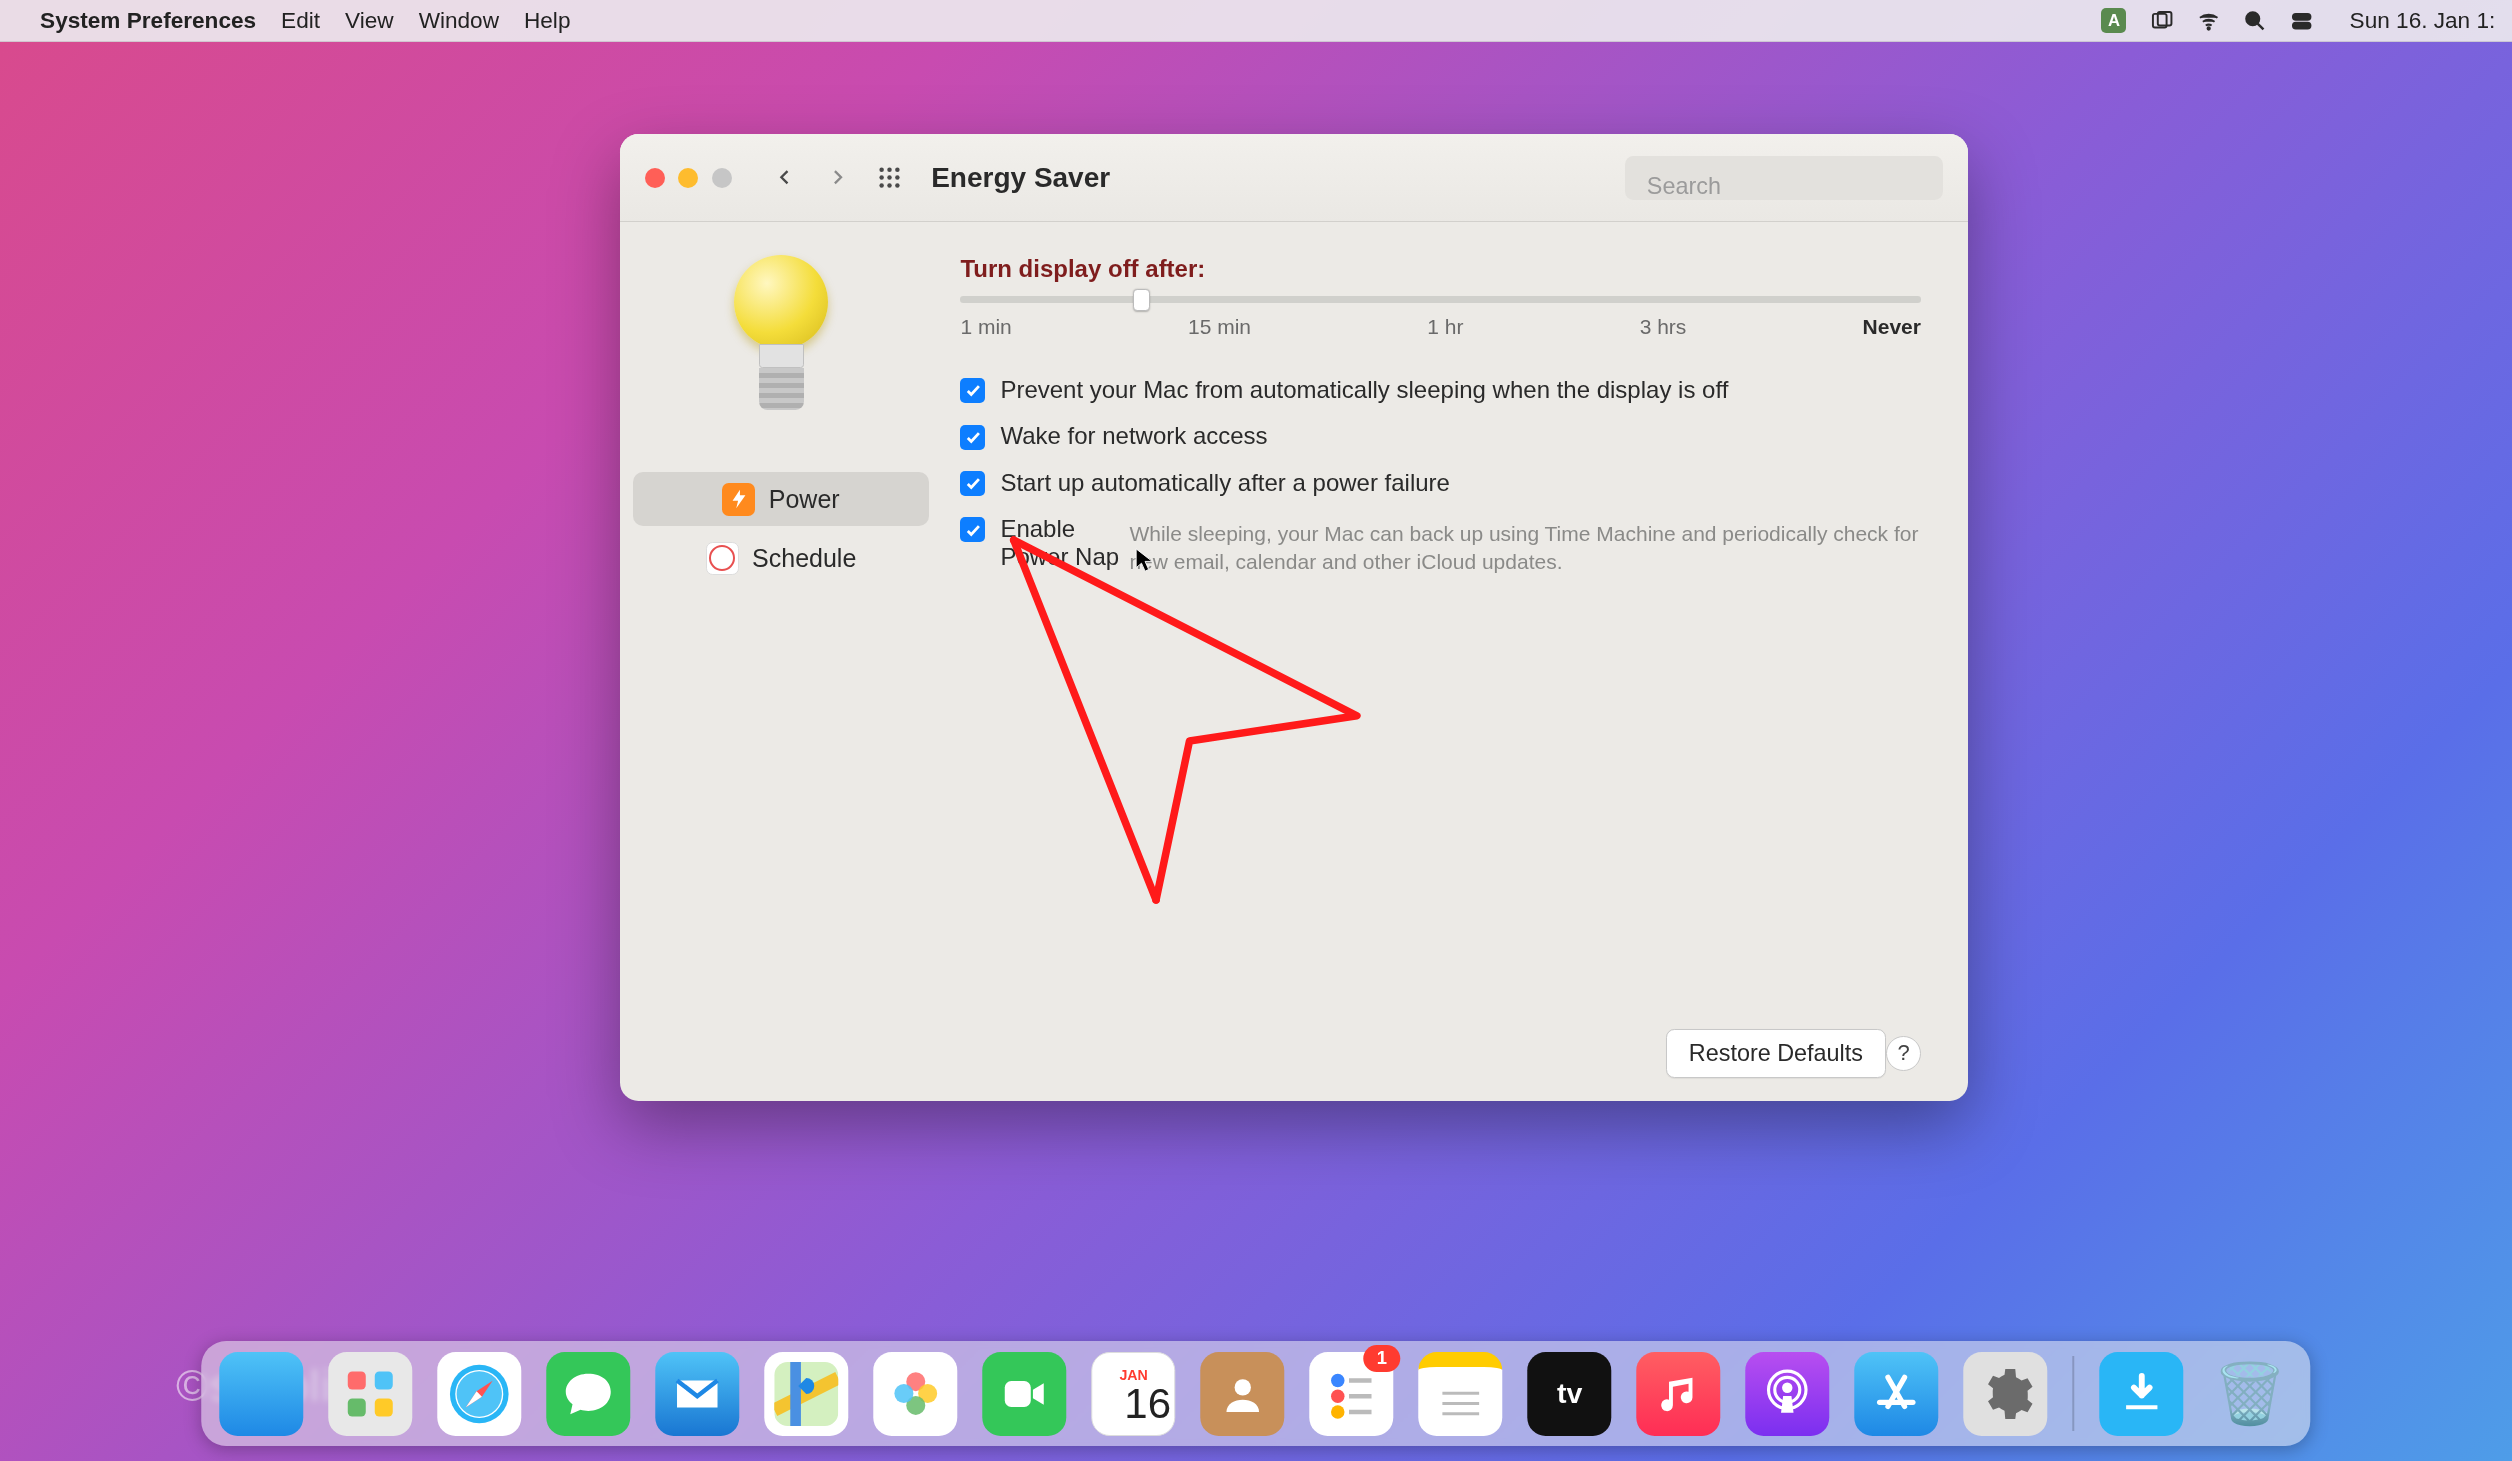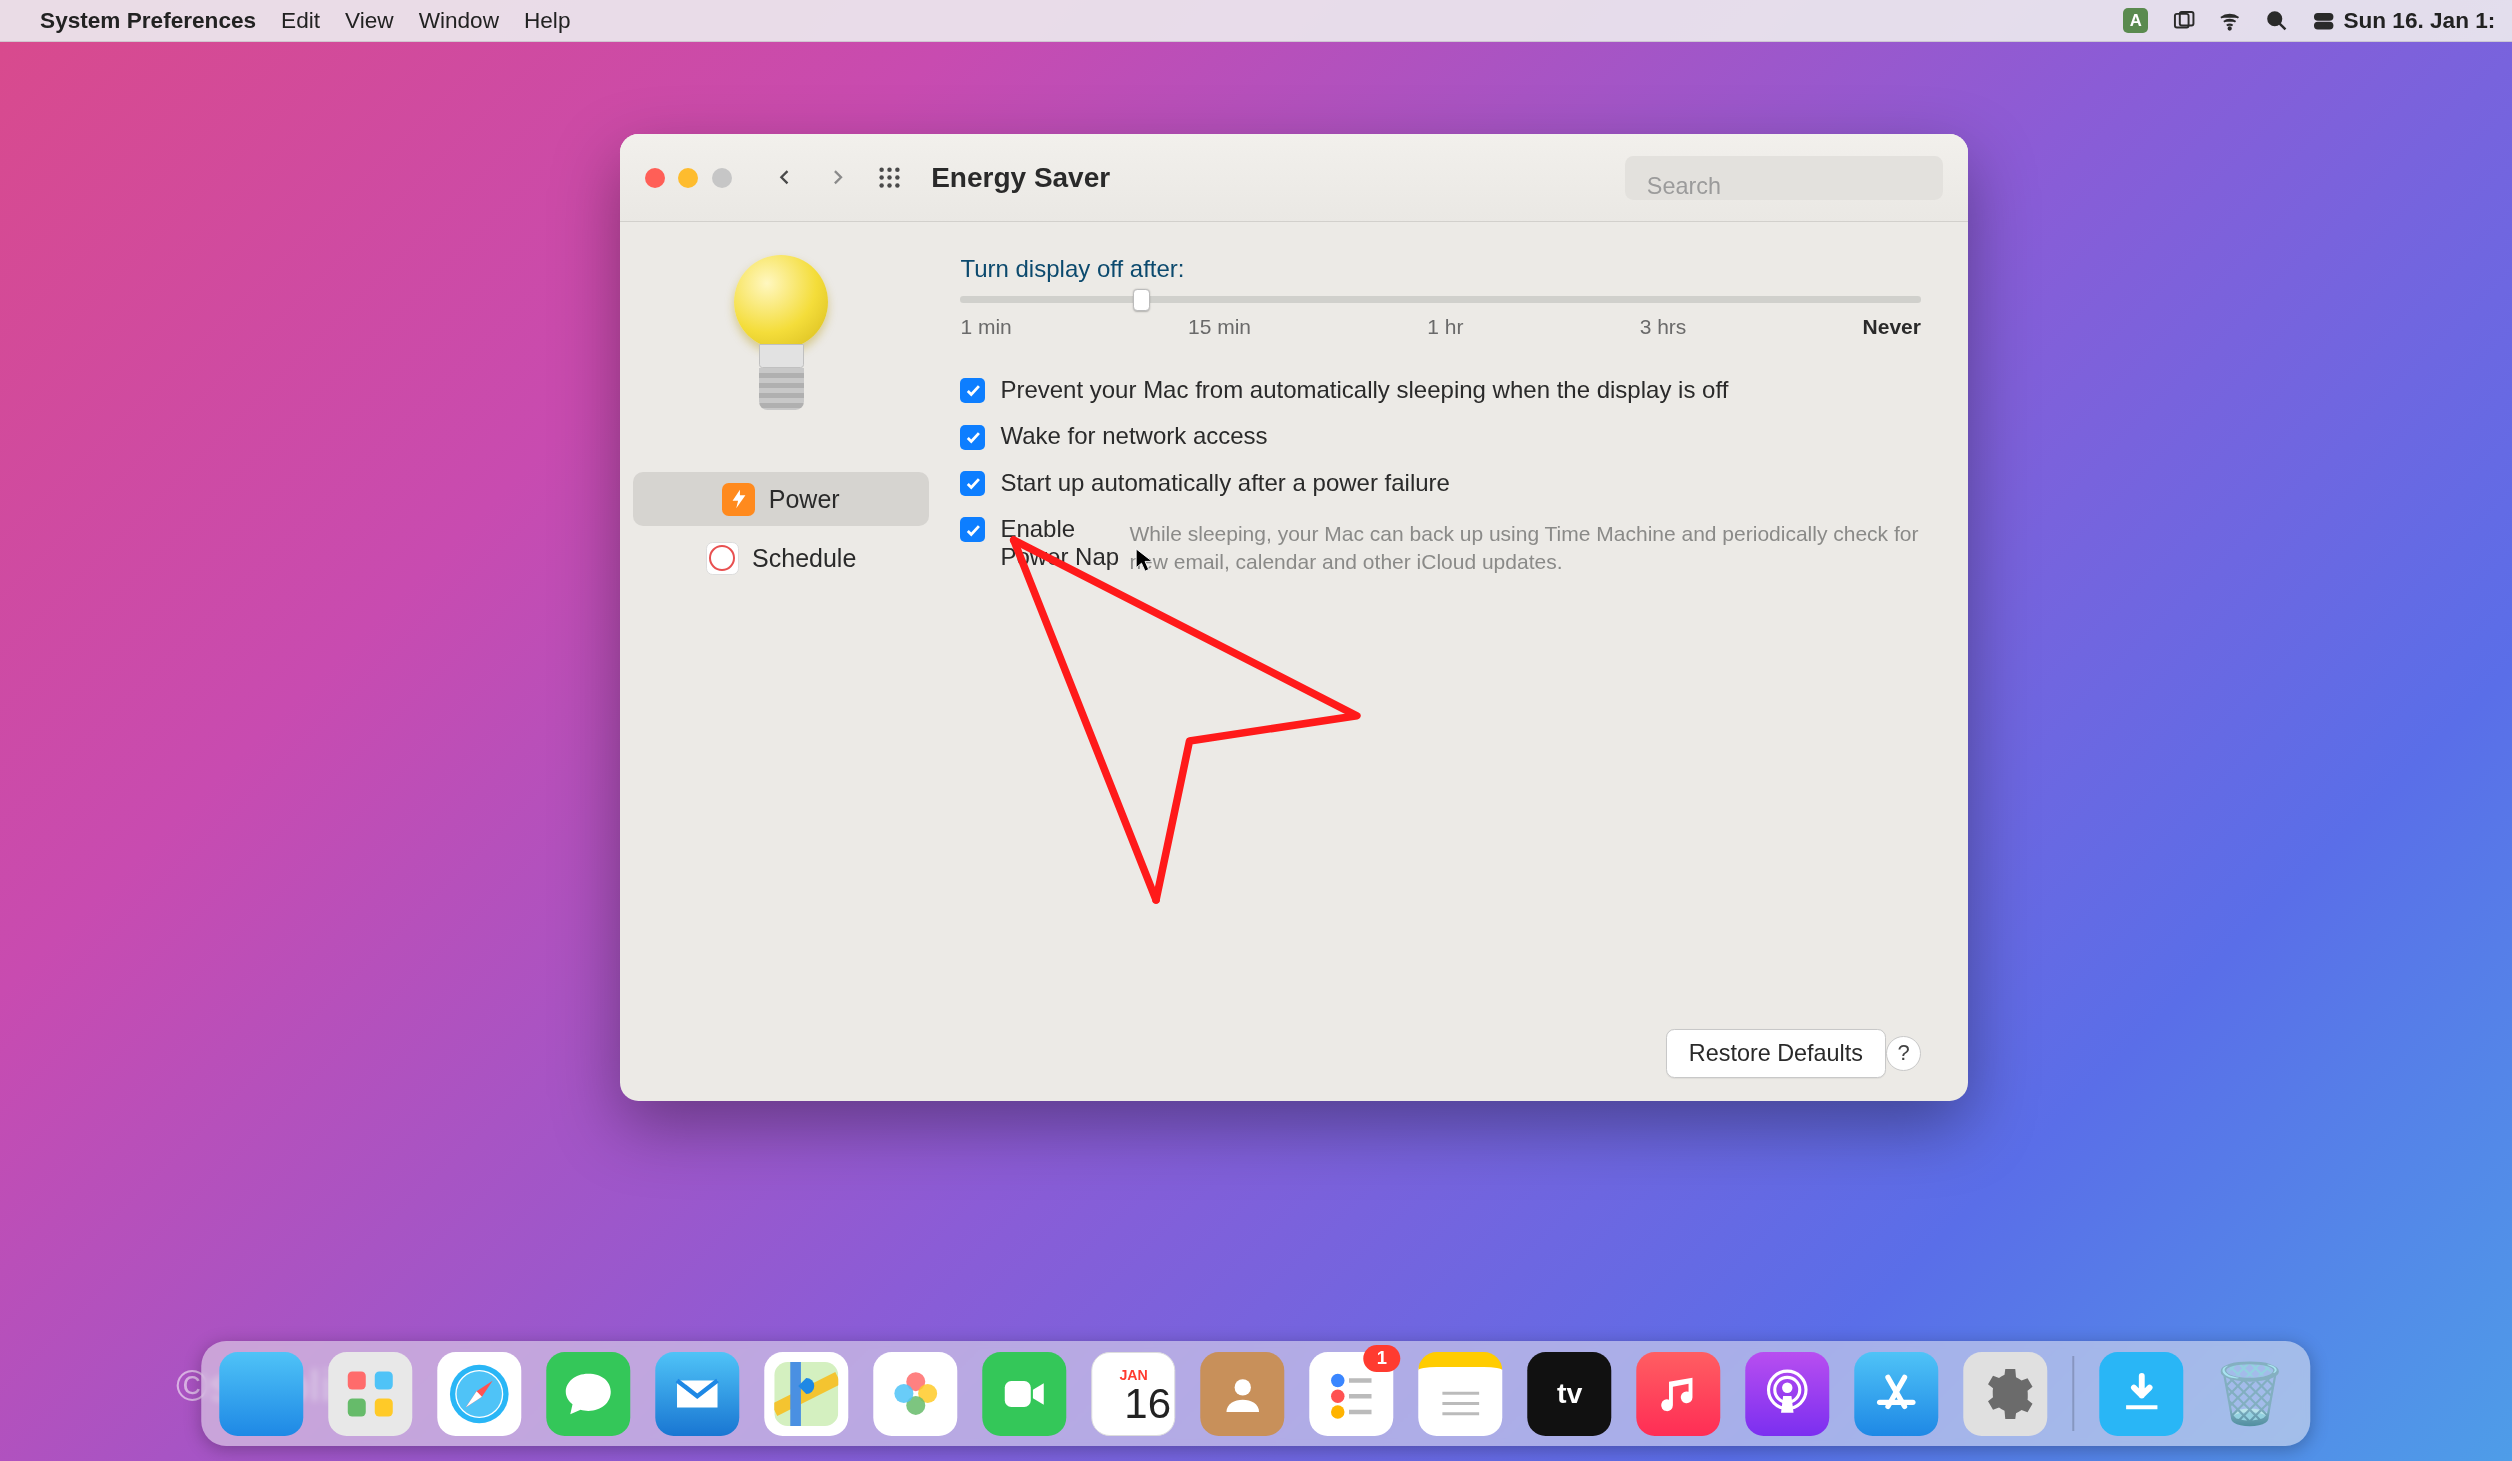--- a/index.html
+++ b/index.html
@@ -19,21 +19,21 @@
     display: flex; align-items: center;
     font-size: 22.6px; padding: 0 16.7px;
     color: #222;
     border-bottom: 0.8px solid rgba(0,0,0,0.1);
   }
   .menubar .apple { font-size: 25px; margin-right: 23.4px; }
   .menubar .appname { font-weight: 700; margin-right: 25px; }
   .menubar .mitem { margin-right: 25px; }
   .menubar .spacer { flex: 1; }
   .menubar .ricon { margin-left: 23.4px; display:flex; align-items:center; }
-  .menubar .clock { margin-left: 8px; font-weight: 700; }
+  .menubar .clock { margin-left: 36px; font-weight: 400; }
   .sq-a {
     width:25px; height:25px; background:#5a8a4f; border-radius:5px;
     display:flex; align-items:center; justify-content:center; color:#fff; font-size:16.7px; font-weight:700;
   }
   .mbicon { width:23.4px; height:23.4px; fill:#2a2a2a; stroke:#2a2a2a; }
 
   
   .window {
     position: absolute; top: 134px; left: 620px;
     width: 1348px; height: 967px;
@@ -75,21 +75,21 @@
     width:100%; height:54px; display:flex; align-items:center; gap:13.4px;
     padding:0 15px; border-radius:10px; font-size:25px; color:#2a2a2a; margin-bottom:5px;justify-content:center;
   }
   .side-item.active{ background:#d6d4d0; }
   .side-icon{ width:33px;height:33px;border-radius:6.7px;display:flex;align-items:center;justify-content:center;font-size:22px;color:#fff;}
   .ic-power{background:#ff8a1e;}
   .ic-sched{background:#fff;border:0.8px solid #ddd;}
   .ic-sched::before{content:"";display:block;width:22px;height:22px;border-radius:50%;border:2.5px solid #e85050;background:
     conic-gradient(#fff 0 75%, transparent 0) ;}
   .content { flex:1; padding: 33px 47px 25px 18.4px; position:relative; }
-  .heading{ font-size:24px; font-weight:400; color:#0c4a6e; margin-bottom:13.4px;}
+  .heading{ font-size:24px; font-weight:700; color:#7f1d1d; margin-bottom:13.4px;}
   .slider-wrap{position:relative;margin-bottom:6.7px;}
   .slider-track{height:6.7px;background:#d0d0cc;border-radius:3.3px;position:relative;}
   .slider-thumb{position:absolute;top:-7.5px;width:16.7px;height:22px;background:#fff;border:0.8px solid #bbb;border-radius:4.2px;box-shadow:0 0.8px 1.7px rgba(0,0,0,0.25);}
   .ticks{display:flex;justify-content:space-between;margin-top:11.7px;font-size:21px;color:#6a6a6a;}
   .ticks span:last-child{font-weight:600;color:#2a2a2a;}
   .opts{margin-top:37px;}
   .opt{display:flex;align-items:flex-start;gap:15px;margin-bottom:18.4px;font-size:24px;color:#2a2a2a;}
   .cb{width:25px;height:25px;border-radius:5px;background:#0d7eff;display:flex;align-items:center;justify-content:center;flex-shrink:0;margin-top:2.5px;}
   .cb svg{width:16.7px;height:16.7px;stroke:#fff;stroke-width:4;fill:none;}
   .opt .col{display:flex;flex-direction:row;}

